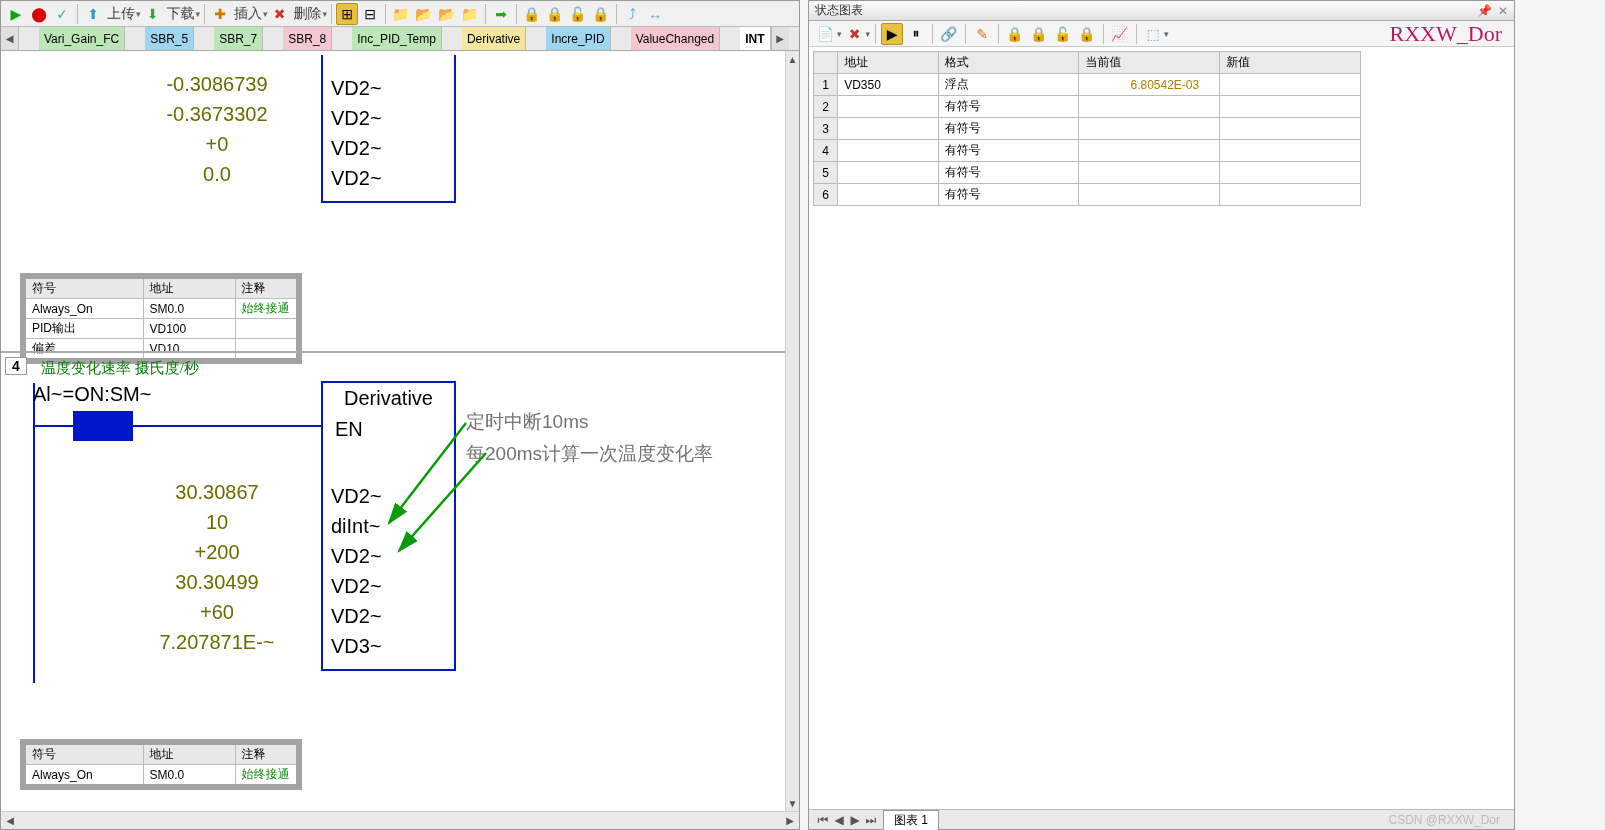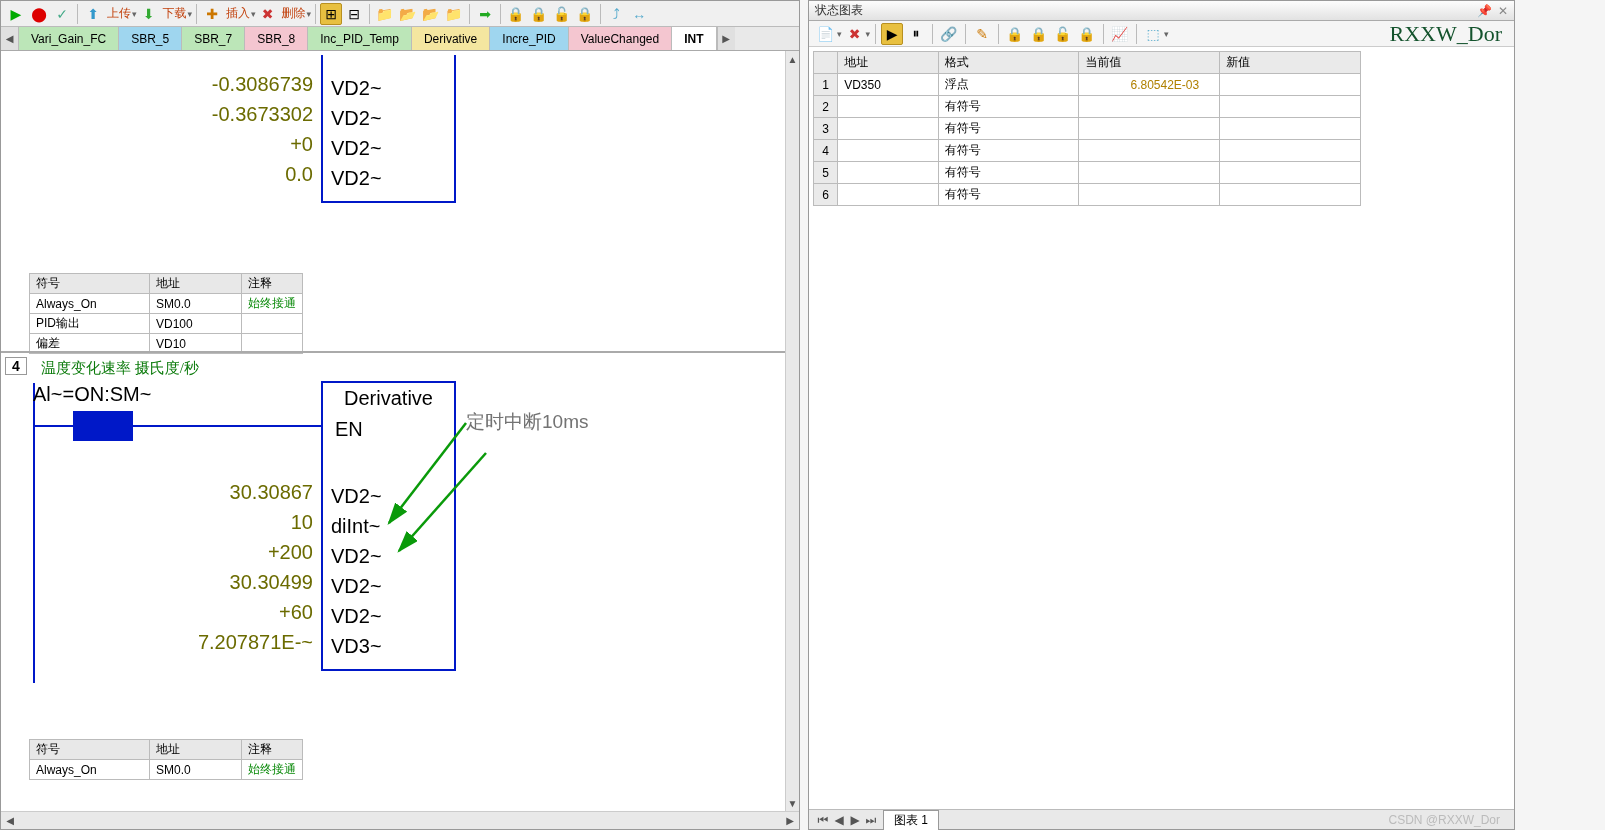--- a/index.html
+++ b/index.html
@@ -5,48 +5,48 @@
 * { box-sizing: border-box; margin: 0; padding: 0; font-family: "Microsoft YaHei", Arial, sans-serif; }
 body { width: 1605px; height: 830px; background: #f5f5f5; overflow: hidden; position: relative; font-size: 12px; }
 
 
 .left-panel { position: absolute; left: 0; top: 0; width: 800px; height: 830px; background: #fff; border: 1px solid #999; }
 
 
 .toolbar-top { height: 26px; background: #f0f0f0; border-bottom: 1px solid #bbb; display: flex; align-items: center; padding: 0 4px; gap: 1px; }
 .tb-btn { width: 22px; height: 22px; display: flex; align-items: center; justify-content: center; border-radius: 2px; font-size: 14px;}
 .tb-sep { width: 1px; height: 20px; background: #bbb; margin: 0 3px; }
-.tb-label { color: #c2410c; font-size: 12px; padding: 0 2px; }
+.tb-label { color: #404040; font-size: 14px; padding: 0 2px; }
 .tb-drop { font-size: 9px; color: #666; margin-left:-2px; }
 
 
 .tabs-row { height: 24px; background: #e9e9e9; border-bottom: 1px solid #aaa; display: flex; align-items: stretch; }
 .tab-nav { width: 18px; background: #e0e0e0; border-right: 1px solid #bbb; display:flex;align-items:center;justify-content:center;color:#555;font-size:10px;}
 .tab-nav.right{border-right:none;border-left:1px solid #bbb;}
-.tab { padding: 0 12px; border-right: 1px solid #bbb; display:flex;align-items:center; font-size:12px; }
+.tab { padding: 0 5px; border-right: 1px solid #bbb; display:flex;align-items:center; font-size:12px;margin-left:20px; }
 .tab.green { background: #bce6b8; }
 .tab.blue { background: #9fd6ef; }
 .tab.pink { background: #f4c6d0; }
 .tab.yellow { background: #f4e6a0; }
 .tab.white { background: #fff; font-weight:bold;}
 
 
 .editor { position: absolute; top: 50px; left: 0; right: 0; bottom: 18px; overflow: hidden; background:#fff;}
 .editor-scroll { width: 14px; position:absolute;right:0;top:0;bottom:0;background:#e9e9e9;border-left:1px solid #ccc;}
 .scroll-up,.scroll-dn{height:16px;display:flex;align-items:center;justify-content:center;color:#555;font-size:10px;}
 .scroll-dn{position:absolute;bottom:0;left:0;right:0;}
 
 
 .block-box { position: absolute; border: 2.5px solid #0018c8; }
-.pin-val { font-family: Arial; font-size: 20px; color: #6b6b00; text-align: right; padding-right: 4px; }
+.pin-val { font-family: Arial; font-size: 20px; color: #6b6b00; text-align: center; padding-right: 4px; }
 .pin-name { font-family: Arial; font-size: 20px; color: #000; padding-left: 6px; display:flex;align-items:center;}
 .block-title{font-family:Arial;font-size:20px;color:#000;text-align:center;padding:4px 0;}
 
 
-.sym-table { position: absolute; left: 28px; right: 14px; border: 1px solid #a3a3a3; border-collapse: collapse; font-size: 12px; }
+.sym-table { position: absolute; left: 19px; right: 14px; border: 6px solid #a3a3a3; border-collapse: collapse; font-size: 12px; }
 .sym-table th, .sym-table td { border: 1px solid #bbb; padding: 1px 6px; text-align: left; height:17px;}
 .sym-table th { background: #e8e8e8; font-weight: normal; }
 .sym-table td.green { color: #0a8a0a; }
 
 
 .rung-num { position: absolute; left: 4px; width: 22px; text-align:center; font-size: 14px; font-weight:bold; background:#fff; border:1px solid #999; }
 .rung-comment { font-family: "Microsoft YaHei"; color: #0a7a0a; font-size: 15px; }
 .lad-bus { position:absolute; width:2px; background:#0018c8; }
 .lad-wire { position:absolute; height:2px; background:#0018c8; }
 .lad-contact { position:absolute; font-family:Arial;font-size:20px;color:#000;}
@@ -55,21 +55,21 @@
 
 
 .hscroll{position:absolute;left:0;right:0;bottom:0;height:18px;background:#e9e9e9;border-top:1px solid #ccc;display:flex;}
 .hscroll .nav{width:18px;display:flex;align-items:center;justify-content:center;color:#555;font-size:10px;}
 
 
 .right-panel { position: absolute; left: 808px; top: 0; width: 707px; height: 830px; background: #fff; border: 1px solid #999; }
 .right-title { height: 20px; background: linear-gradient(#fdfdfd,#e2e2e2); border-bottom:1px solid #aaa; display:flex;align-items:center;padding:0 6px;font-size:12px;color:#333;}
 .right-title .ctl{margin-left:auto;display:flex;gap:6px;color:#888;}
 .right-toolbar { height: 26px; background: #f5f5f5; border-bottom:1px solid #ccc; display:flex;align-items:center;padding:0 6px;gap:2px;}
-.right-brand { margin-left:auto; font-family: Georgia, serif; font-size: 22px; color: #14532d; padding-right:6px;}
+.right-brand { margin-left:auto; font-family: Georgia, serif; font-size: 22px; color: #be185d; padding-right:6px;}
 .data-table { border-collapse: collapse; width: 548px; margin: 4px 0 0 4px; font-size:12px;}
 .data-table th, .data-table td { border: 1px solid #bbb; padding: 2px 6px; height:18px; text-align:left;}
 .data-table th { background: #eaeaea; font-weight: normal; }
 .data-table .rownum { background:#eaeaea; text-align:center; width:24px;}
 .data-table td.cur { color: #b08000; text-align:right; padding-right:20px;}
 
 
 .bottom-nav { position:absolute; bottom:0;left:0;right:0;height:20px;background:#e9e9e9;border-top:1px solid #bbb;display:flex;align-items:center;padding:0 6px;font-size:12px;}
 .bottom-nav .navbtn{width:16px;text-align:center;color:#555;}
 .bottom-nav .tab{background:#fff;border:1px solid #999;border-bottom:none;padding:1px 10px;margin-left:4px;}
@@ -201,20 +201,21 @@
     <div style="position:absolute;left:324px;top:430px;">
       <div class="pin-name" style="height:30px">VD2~</div>
       <div class="pin-name" style="height:30px">diInt~</div>
       <div class="pin-name" style="height:30px">VD2~</div>
       <div class="pin-name" style="height:30px">VD2~</div>
       <div class="pin-name" style="height:30px">VD2~</div>
       <div class="pin-name" style="height:30px">VD3~</div>
     </div>
 
     <div class="annotation" style="left:465px;top:358px;">定时中断10ms</div>
+    <div class="annotation" style="left:465px;top:390px;">每200ms计算一次温度变化率</div>
     <svg class="arrow" style="left:380px;top:370px;width:100px;height:120px;">
       <defs>
           <marker id="ah" markerWidth="10" markerHeight="10" refX="8" refY="3" orient="auto">
             <path d="M0,0 L0,6 L9,3 z" fill="#0a9a0a"></path>
           </marker>
         </defs>
       <line x1="85" y1="2" x2="8" y2="102" stroke="#0a9a0a" stroke-width="2.5" marker-end="url(#ah)"></line>
     </svg>
     <svg class="arrow" style="left:390px;top:400px;width:110px;height:110px;">
       <line x1="95" y1="2" x2="8" y2="100" stroke="#0a9a0a" stroke-width="2.5" marker-end="url(#ah)"></line>

